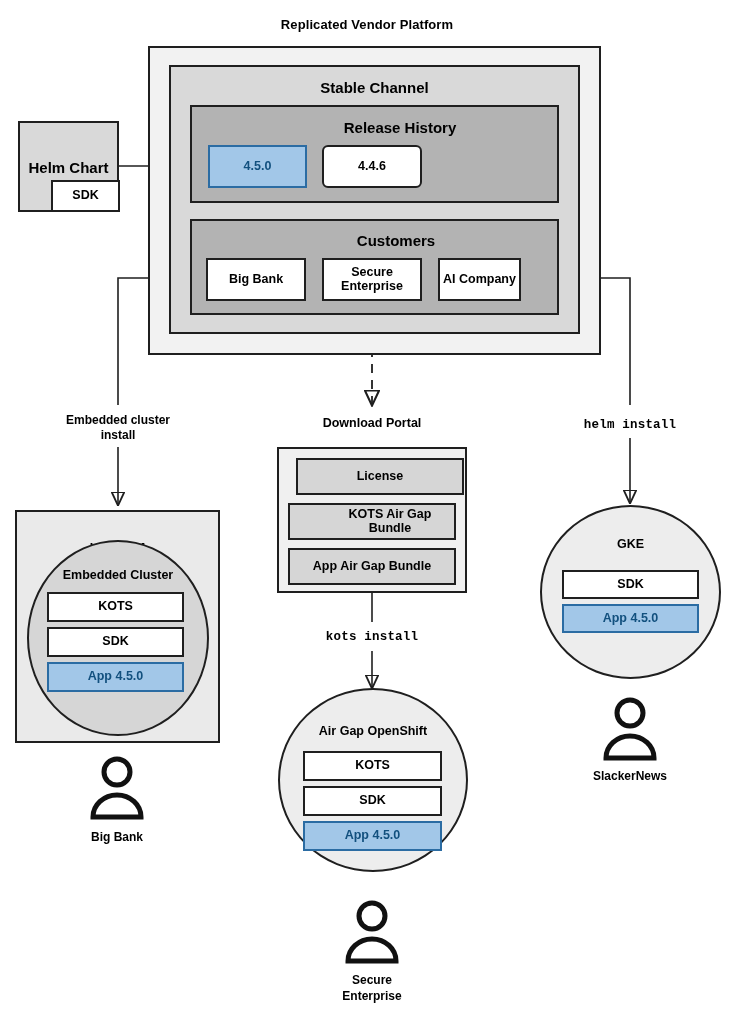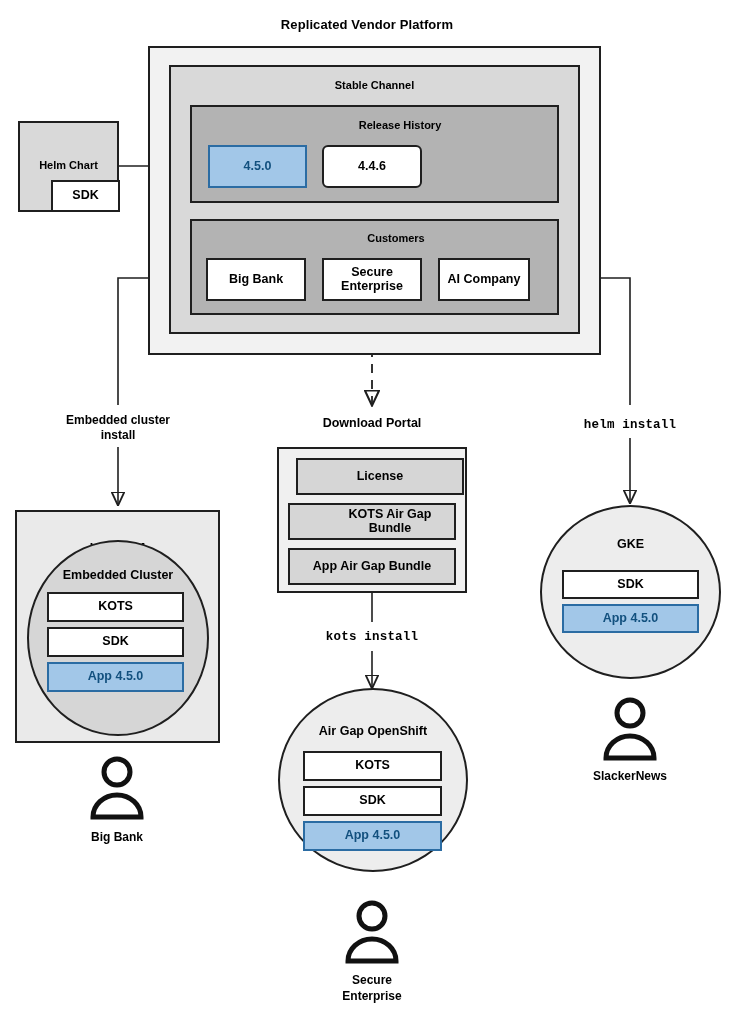--- a/index.html
+++ b/index.html
@@ -43,21 +43,21 @@
   .box-channel   { background: #d9d9d9; }
   .box-section   { background: #b3b3b3; }
   .box-light     { background: #d9d9d9; }
   .box-vm        { background: #eaeaea; }
   .box-portal    { background: #f0f0f0; }
 
   .section-label {
     position: absolute;
     width: 100%;
     text-align: center;
-    font-size: 11px;
+    font-size: 15px;
     font-weight: bold;
     left: 0;
   }
   
   .chip {
     position: absolute;
     box-sizing: border-box;
     border: 2px solid #1f1f1f;
     background: #ffffff;
     display: flex;
@@ -170,21 +170,21 @@
 <div class="box box-section" style="left:190px; top:105px; width:369px; height:98px;"></div>
 <div class="section-label" style="left:190px; top:119px; width:420px;">Release History</div>
 <div class="chip blue" style="left:208px; top:145px; width:99px; height:43px;">4.5.0</div>
 <div class="chip" style="left:322px; top:145px; width:100px; height:43px;border-radius:6px;">4.4.6</div>
 
 <div class="box box-section" style="left:190px; top:219px; width:369px; height:96px;"></div>
 <div class="section-label" style="left:190px; top:232px; width:412px;">Customers</div>
 <div class="chip" style="left:206px; top:258px; width:100px; height:43px; white-space:pre-line;">Big Bank</div>
 <div class="chip" style="left:322px; top:258px; width:100px; height:43px; white-space:pre-line;">Secure
 Enterprise</div>
-<div class="chip" style="left:438px; top:258px; width:92px; height:43px; white-space:pre-line;">AI Company</div>
+<div class="chip" style="left:438px; top:258px; width:83px; height:43px; white-space:pre-line;">AI Company</div>
 
 <div class="edge-label" style="left:43px; top:413px; width:150px; white-space:pre-line;">Embedded cluster
 install</div>
 
 <div class="edge-label mono" style="left:555px; top:418px; width:150px;">helm install</div>
 
 <div class="edge-label mono" style="left:297px; top:630px; width:150px;">kots install</div>
 
 <div class="box box-vm" style="left:15px; top:510px; width:205px; height:233px;"></div>
 <div class="ell-label" style="left:15px; top:518px; width:205px;margin-top:23px;">Linux VM</div>

